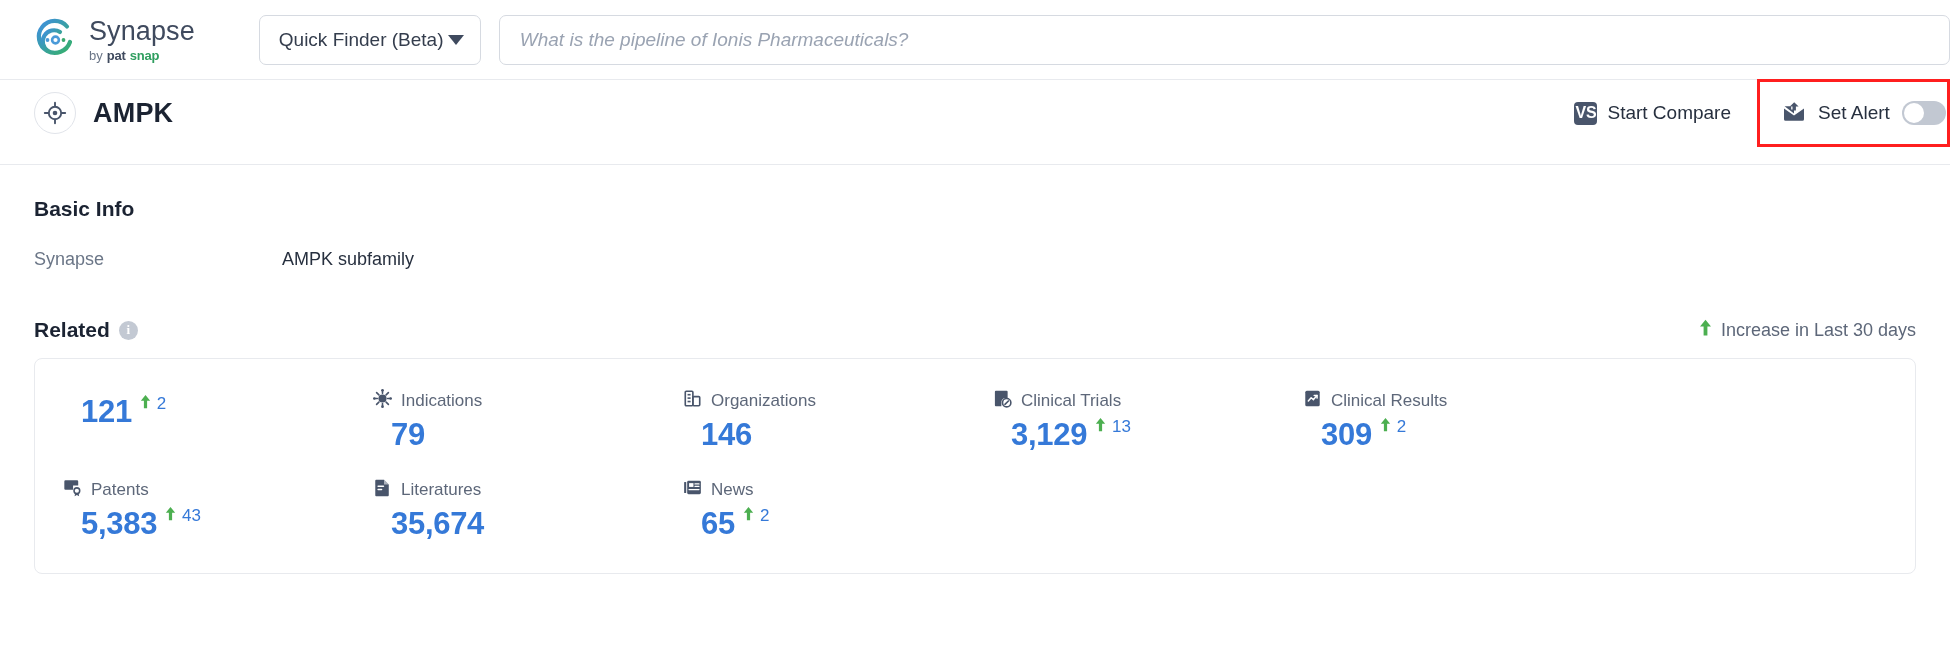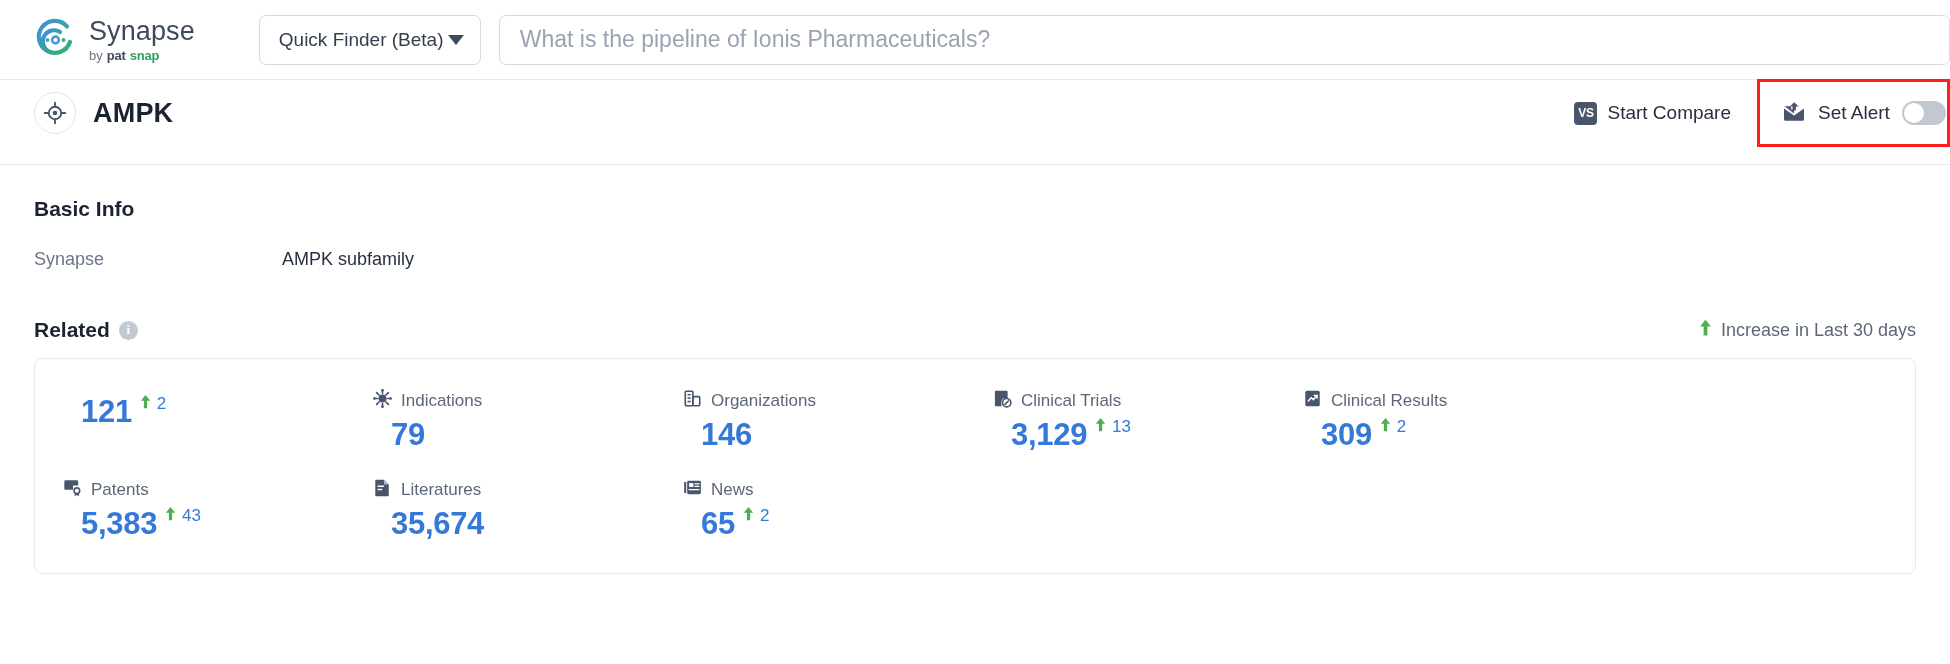--- a/index.html
+++ b/index.html
@@ -72,23 +72,24 @@
     background: #fff;
     display: flex;
     align-items: center;
     padding: 0 20px;
   }
   .searchbox input {
     border: 0;
     outline: 0;
     width: 100%;
     font-family: "Liberation Sans", sans-serif;
-    font-size: 23px;
+    font-size: 19px;
     color: #701a75;
     background: transparent;
+    font-style: italic;
   }
   .searchbox input::placeholder { color: #9aa3b2; }
 
   
   .entity-bar {
     height: 85px;
     display: flex;
     align-items: center;
     padding: 0 0 18px 34px;
     border-bottom: 1px solid #e8eaee;
@@ -119,21 +120,21 @@
     display: flex; align-items: center; gap: 10px;
     font-size: 19px; color: #27303f;
     cursor: pointer;
     padding-right: 26px;
   }
   .vs-badge {
     width: 23px; height: 23px;
     border-radius: 4px;
     background: #49556b;
     color: #fff;
-    font-size: 12px;
+    font-size: 16px;
     font-weight: 700;
     display: flex; align-items: center; justify-content: center;
     letter-spacing: -.3px;
     flex: none;
   }
   .alert-highlight {
     border: 3px solid #ff1f1f;
     height: 68px;
     display: flex; align-items: center;
     padding: 0 20px 0 22px;

